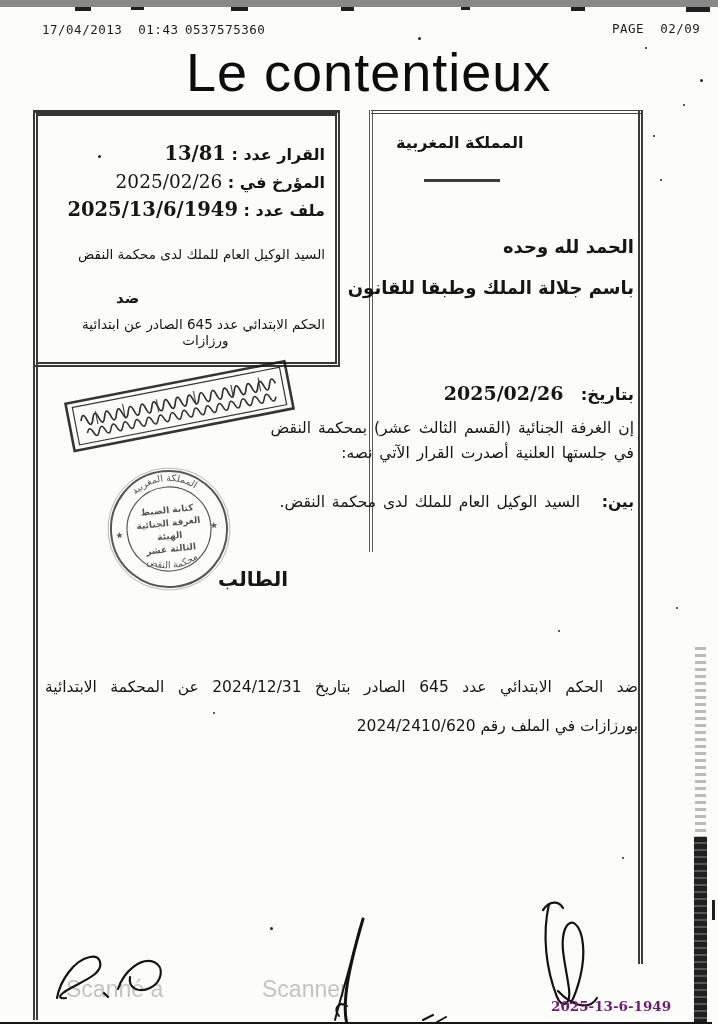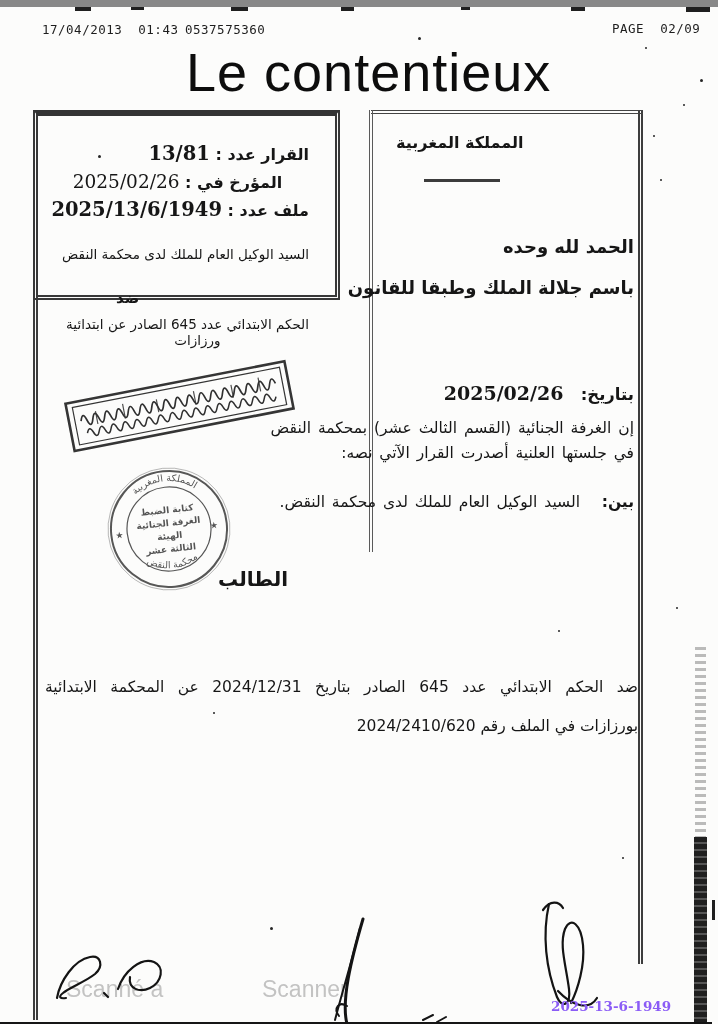--- a/index.html
+++ b/index.html
@@ -24,23 +24,23 @@
   
   .v-double { width:0; border-left:5px double #3d3d3d; }
   .page-left-border  { left:33px;  top:103px; height:910px; }
   .col-right-border  { left:638px; top:103px; height:854px; }
   .col-top-border    { left:371px; top:103px; width:272px; height:0;
                        border-top:4px double #444; }
   .col-left-line     { left:369px; top:103px; height:442px; width:0;
                        border-left:4px double #5a5a5a; }
 
   
-  .info-box { left:33px; top:103px; width:307px; height:190px;
+  .info-box { left:33px; top:103px; width:307px; height:257px;
               border:5px double #383838; border-top:6px solid #343434;
-              padding:26px 26px 6px 8px; text-align:right; }
+              padding:26px 10px 6px 8px; text-align:right; }
   .info-box .row { line-height:1.25; }
   .lbl  { font-size:16px; font-weight:bold; }
   .val-lg { font-size:19.5px; font-weight:bold; }
   .val-md { font-size:18.5px; }
   .small-ar { font-size:13.5px; }
 
   
   .kingdom { left:396px; top:126px; font-size:16px; font-weight:bold; }
   .kingdom-rule { left:424px; top:172px; width:76px; height:3px; background:#3c3c3c; }
   .r-align { right:84px; text-align:right; }
@@ -59,21 +59,21 @@
   .rect-stamp { left:66px; top:368px; width:228px; height:62px;
                 transform:rotate(-11deg); opacity:.88; }
   .round-stamp { left:104px; top:457px; width:130px; height:130px;
                  transform:rotate(-6deg); opacity:.8; }
 
   
   .watermark span { position:absolute; font-size:23px; color:#b5b5b5;
                     opacity:.8; font-family:"Liberation Sans",sans-serif; }
 
   .footer-ref { left:551px; top:991px; font-size:13.5px; font-weight:bold;
-                font-family:"DejaVu Serif",serif; color:#8b5cf6; }
+                font-family:"DejaVu Serif",serif; color:#701a75; }
 
   
   .bottom-bar { left:0; top:1015px; width:712px; height:9px; background:#161616; }
   .right-strip-a { left:695px; top:640px; width:11px; height:190px; opacity:.3;
       background:repeating-linear-gradient(180deg,#222 0 3px,transparent 3px 7px); }
   .right-strip-b { left:694px; top:830px; width:13px; height:194px; opacity:.95;
       background:repeating-linear-gradient(180deg,#141414 0 5px,#4d4d4d 5px 7px); }
   .noise { background:#262626; border-radius:50%; }
   .dash  { background:#1f1f1f; }
   .sig-overlay { left:0; top:0; pointer-events:none; }
@@ -94,21 +94,21 @@
   <div class="abs v-double page-left-border"></div>
   <div class="abs v-double col-right-border"></div>
   <div class="abs col-top-border"></div>
   <div class="abs col-left-line"></div>
 
   <div class="abs ar info-box" dir="rtl">
     <div class="row" style="margin-bottom:4px;">
       <span class="lbl">القرار عدد : </span>
       <span class="val-lg num">13/81</span>
     </div>
-    <div class="row" style="margin-bottom:4px;text-align:center;">
+    <div class="row" style="margin-bottom:4px;">
       <span class="lbl">المؤرخ في : </span>
       <span class="val-md num">2025/02/26</span>
     </div>
     <div class="row" style="margin-bottom:24px;">
       <span class="lbl">ملف عدد : </span>
       <span class="val-lg num">2025/13/6/1949</span>
     </div>
     <div class="row small-ar" style="margin-bottom:26px;">السيد الوكيل العام للملك لدى محكمة النقض</div>
     <div class="row bold" style="font-size:15px;text-align:left;padding-left:70px;margin-bottom:8px;">ضد</div>
     <div class="row small-ar">الحكم الابتدائي عدد 645 الصادر عن ابتدائية</div>

